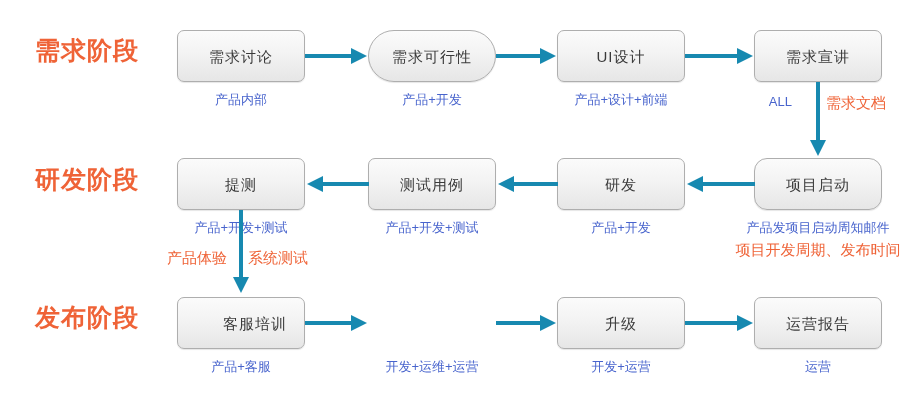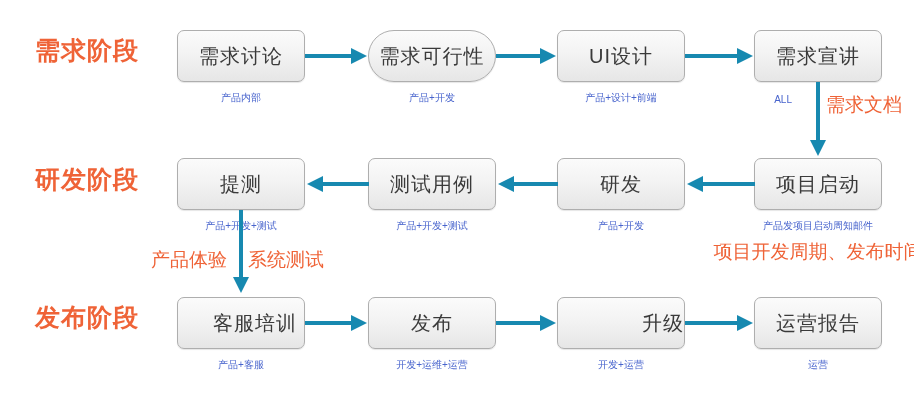--- a/index.html
+++ b/index.html
@@ -41,36 +41,36 @@
     border: 1px solid #aeaeae;
     border-radius: 7px;
     background: linear-gradient(to bottom, #fbfbfb 0%, #f3f3f3 45%, #e6e6e6 100%);
     box-shadow: 0 1px 1px rgba(0,0,0,0.10);
     display: flex;
     align-items: center;
     justify-content: center;
   }
   .node-label {
     color: #3a3a3a;
-    font-size: 20px;
+    font-size: 15px;
     line-height: 1;
     white-space: nowrap;
     letter-spacing: 1px;
   }
 
   
   .caption {
     position: absolute;
     white-space: nowrap;
     line-height: 1;
     text-align: center;
     transform: translateX(-50%);
   }
-  .caption.blue  { color: #4864cd; font-size: 10px; }
-  .caption.orange{ color: #ef6337; font-size: 19px; }
+  .caption.blue  { color: #4864cd; font-size: 13px; }
+  .caption.orange{ color: #ef6337; font-size: 15px; }
 
   
   .conn {
     position: absolute;
     pointer-events: none;
   }
   .conn line, .conn polygon, .conn path {
     shape-rendering: geometricPrecision;
   }
 </style>
@@ -132,21 +132,21 @@
   <div class="node" style="left:363px; top:158px; width:128px; height:52px;">
     <span class="node-label">测试用例</span>
   </div>
   <div class="caption blue" style="left:427px; top:221px;">产品+开发+测试</div>
 
   <div class="node" style="left:552px; top:158px; width:128px; height:52px;">
     <span class="node-label">研发</span>
   </div>
   <div class="caption blue" style="left:616px; top:221px;">产品+开发</div>
 
-  <div class="node" style="left:749px; top:158px; width:128px; height:52px;">
+  <div class="node" style="left:749px; top:158px; width:128px; height:52px;border-radius:13px;">
     <span class="node-label">项目启动</span>
   </div>
   <div class="caption blue" style="left:813px; top:221px;">产品发项目启动周知邮件</div>
   <div class="caption orange" style="left:813px; top:242px;">项目开发周期、发布时间</div>
 
   <svg class="conn" style="left:300px; top:172px;" width="64" height="24" viewBox="0 0 64 24">
     <line x1="16" y1="12" x2="64" y2="12" stroke="#1789b0" stroke-width="4"></line>
     <polygon points="18,4 2,12 18,20" fill="#1789b0"></polygon>
   </svg>
   <svg class="conn" style="left:491px; top:172px;" width="62" height="24" viewBox="0 0 62 24">
@@ -163,26 +163,23 @@
     <polygon points="4,67 20,67 12,83" fill="#1789b0"></polygon>
   </svg>
   <div class="caption orange" style="left:222px; top:250px; transform:translateX(-100%);">产品体验</div>
   <div class="caption orange" style="left:243px; top:250px; transform:none;">系统测试</div>
 
   <div class="node" style="left:172px; top:297px; width:128px; height:52px;padding-left:28px;">
     <span class="node-label">客服培训</span>
   </div>
   <div class="caption blue" style="left:236px; top:360px;">产品+客服</div>
 
-  <div class="node" style="left:363px; top:297px; width:128px; height:52px;">
-    <span class="node-label">发布</span>
-  </div>
   <div class="caption blue" style="left:427px; top:360px;">开发+运维+运营</div>
 
-  <div class="node" style="left:552px; top:297px; width:128px; height:52px;justify-content:flex-end;">
+  <div class="node" style="left:552px; top:297px; width:128px; height:52px;">
     <span class="node-label">升级</span>
   </div>
   <div class="caption blue" style="left:616px; top:360px;">开发+运营</div>
 
   <div class="node" style="left:749px; top:297px; width:128px; height:52px;justify-content:center;">
     <span class="node-label">运营报告</span>
   </div>
   <div class="caption blue" style="left:813px; top:360px;">运营</div>
 
   <svg class="conn" style="left:300px; top:311px;" width="64" height="24" viewBox="0 0 64 24">

